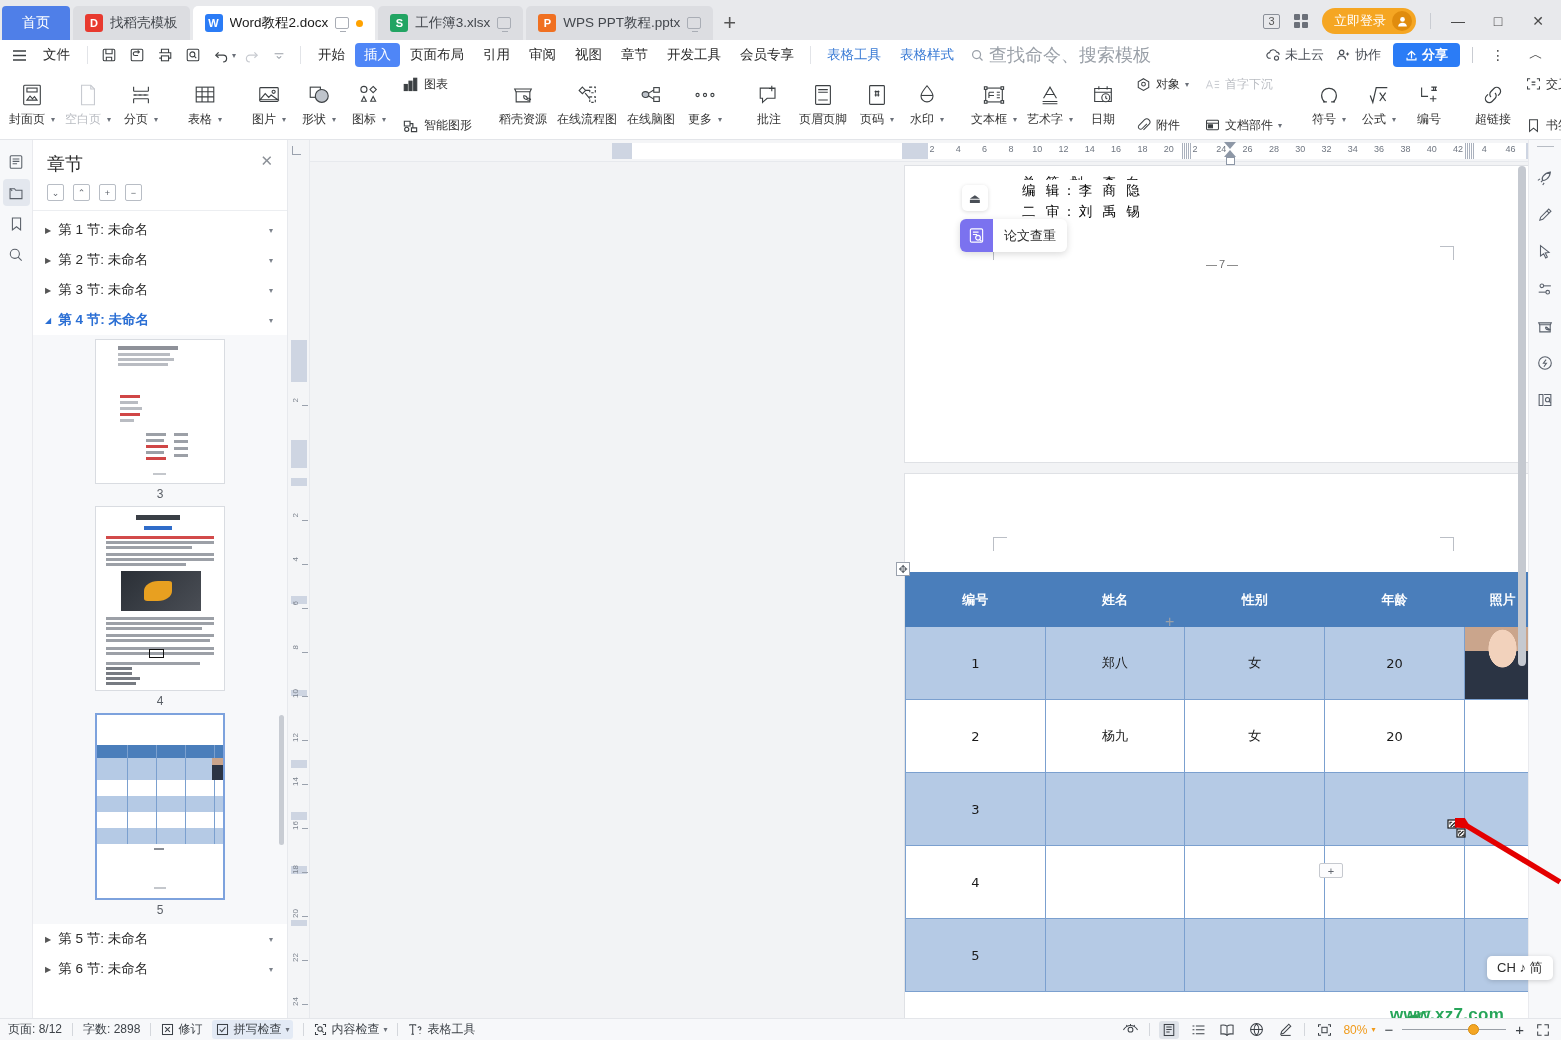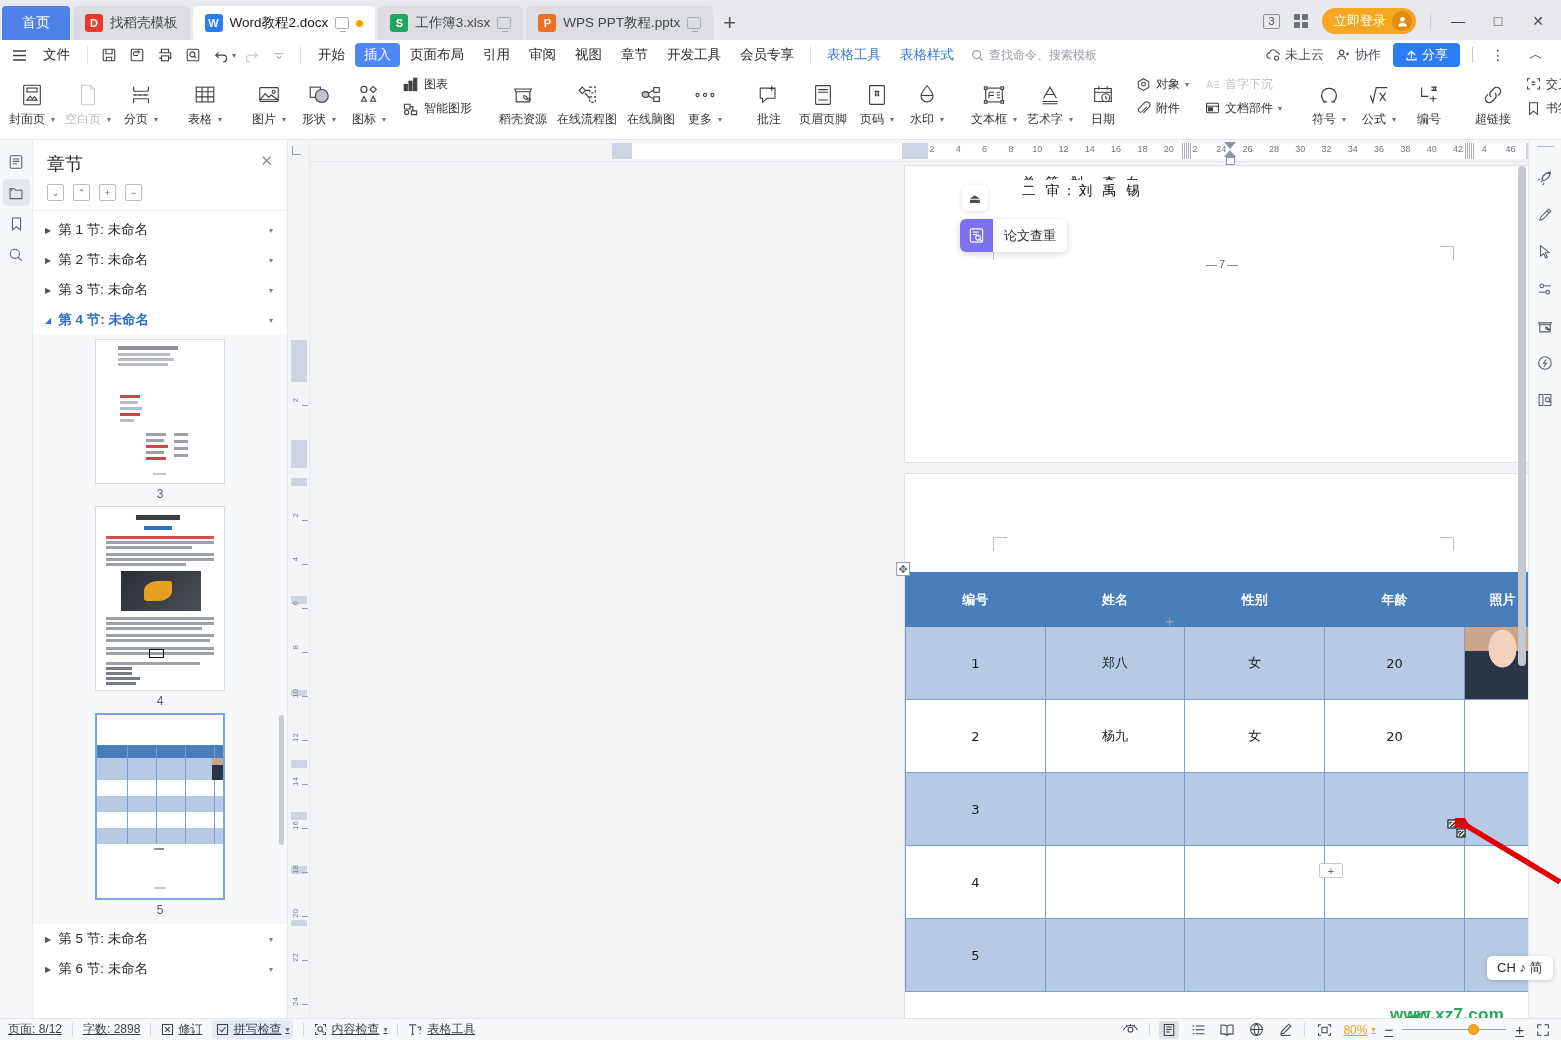--- a/index.html
+++ b/index.html
@@ -36,38 +36,38 @@
   .wbtn{width:26px;height:22px;display:flex;align-items:center;justify-content:center;color:#4a4a4a;font-size:14px;}
   .divv{width:1px;height:16px;background:#c9ccd2;}
 
   
   #menurow{height:30px;background:#fff;display:flex;align-items:center;padding:0 6px;gap:2px;font-size:13.5px;}
   .mi{padding:3px 9px;border-radius:4px;color:#2b2b2b;white-space:nowrap;}
   .mi.active{background:#4f86f7;color:#fff;}
   .mi.blue{color:#3a7bd5;}
   .qicon{width:26px;height:22px;display:flex;align-items:center;justify-content:center;color:#3c4043;}
   .vsep{width:1px;height:18px;background:#e2e4e8;margin:0 6px;}
-  .searchbox{display:flex;align-items:center;gap:5px;color:#9aa0a8;font-size:12px;margin-left:6px;}
+  .searchbox{display:flex;align-items:center;gap:5px;color:#9aa0a8;font-size:18px;margin-left:6px;}
   .menu-right{margin-left:auto;display:flex;align-items:center;gap:12px;padding-right:6px;}
   .mr-item{display:flex;align-items:center;gap:4px;color:#4a4f57;font-size:13px;}
   .share-btn{background:#2b7cf6;color:#fff;border-radius:4px;padding:3px 12px;display:flex;
-    align-items:center;gap:4px;font-size:13px;}
+    align-items:center;gap:4px;font-size:13px;font-weight:bold;}
 
   
   #ribbon{height:70px;background:#fff;border-bottom:1px solid #e3e5e9;display:flex;align-items:center;
     padding:0 4px;overflow:hidden;position:relative;}
   .rgrp{display:flex;align-items:center;height:100%;}
   .rsep{width:1px;height:48px;background:#eceef1;margin:0 7px;}
   .rbtn{display:flex;flex-direction:column;align-items:center;justify-content:center;min-width:50px;
     padding:2px 5px;height:62px;gap:3px;}
   .rbtn .lbl{font-size:12px;color:#333;white-space:nowrap;display:flex;align-items:center;gap:6px;}
   .rbtn.dim .lbl{color:#b9bcc2;}
   .rbtn .ico{height:26px;display:flex;align-items:center;justify-content:center;}
   .caret{font-size:8px;color:#6b7079;}
-  .rstack{display:flex;flex-direction:column;justify-content:flex-start;height:62px;gap:3px;padding:0 4px;}
+  .rstack{display:flex;flex-direction:column;justify-content:space-between;height:62px;gap:3px;padding:0 4px;}
   .rrow{display:flex;align-items:center;gap:5px;font-size:12px;color:#333;padding:2px 4px;white-space:nowrap;}
   .rrow.dim{color:#b9bcc2;}
   svg{display:block;}
 
   
   #main{position:absolute;top:140px;left:0;right:0;bottom:22px;display:flex;background:#f2f3f5;}
 
   
   #rail{width:33px;background:#f7f8fa;display:flex;flex-direction:column;align-items:center;
     padding-top:8px;gap:4px;border-right:1px solid #e9eaee;}
@@ -169,21 +169,21 @@
     display:flex;align-items:center;gap:5px;}
 
   
   #wm{position:absolute;left:1390px;top:1005px;font-size:17px;color:#27a55a;font-weight:bold;
     letter-spacing:.3px;white-space:nowrap;}
   #wmlogo{position:absolute;left:1400px;top:1006px;}
 
   
   #status{position:absolute;left:0;right:0;bottom:0;height:22px;background:#f7f8fa;
     border-top:1px solid #e4e6ea;display:flex;align-items:center;padding:0 8px;font-size:12px;color:#3d4248;gap:10px;}
-  .sbi{display:flex;align-items:center;gap:4px;white-space:nowrap;text-decoration:underline;}
+  .sbi{display:flex;align-items:center;gap:4px;white-space:nowrap;}
   .sbi.hl{background:#e3eaf5;border-radius:3px;padding:1px 4px;}
   .sbsep{width:1px;height:13px;background:#d4d7dc;}
   .sbright{margin-left:auto;display:flex;align-items:center;gap:9px;}
   .viewbtn{width:20px;height:18px;display:flex;align-items:center;justify-content:center;color:#3d4248;border-radius:3px;}
   .viewbtn.sel{background:#dfe3e9;}
   .zoomtrack{width:104px;height:1.5px;background:#9aa0a8;position:relative;}
   .zoomknob{position:absolute;left:66px;top:-5px;width:11px;height:11px;border-radius:50%;
     background:#f5a623;border:1px solid #d68e13;}
 </style>
 </head>
@@ -952,20 +952,21 @@
           <div class="hr-num" style="left: 1200.6px;">46</div>
         </div>
       <div class="indent-top" style="left:914px;"></div>
       <div class="indent-bot" style="left:914px;"></div>
       <div class="indent-sq" style="left:916px;"></div>
     </div>
 
     <div class="page" style="top:26px;height:296px;">
       <div id="credits" style="padding-top:6px;">
           <div class="credit" style="height: 8px; overflow: hidden; color: rgb(0, 0, 0);">总 策 划：李  白</div>
+          <div class="credit">编 辑：李 商 隐</div>
           <div class="credit">二 审：刘 禹 锡</div>
         </div>
       <div class="pgmark tl" style="left:88px;top:80px;"></div>
       <div class="pgmark tr" style="left:535px;top:80px;"></div>
       <div class="pagenum" style="position:absolute;left:0;right:0;top:92px;">—7—</div>
     </div>
 
     <div class="page" style="top:334px;height:680px;">
       <div class="pgmark tl" style="left:88px;top:63px;"></div>
       <div class="pgmark tr" style="left:535px;top:63px;"></div>

